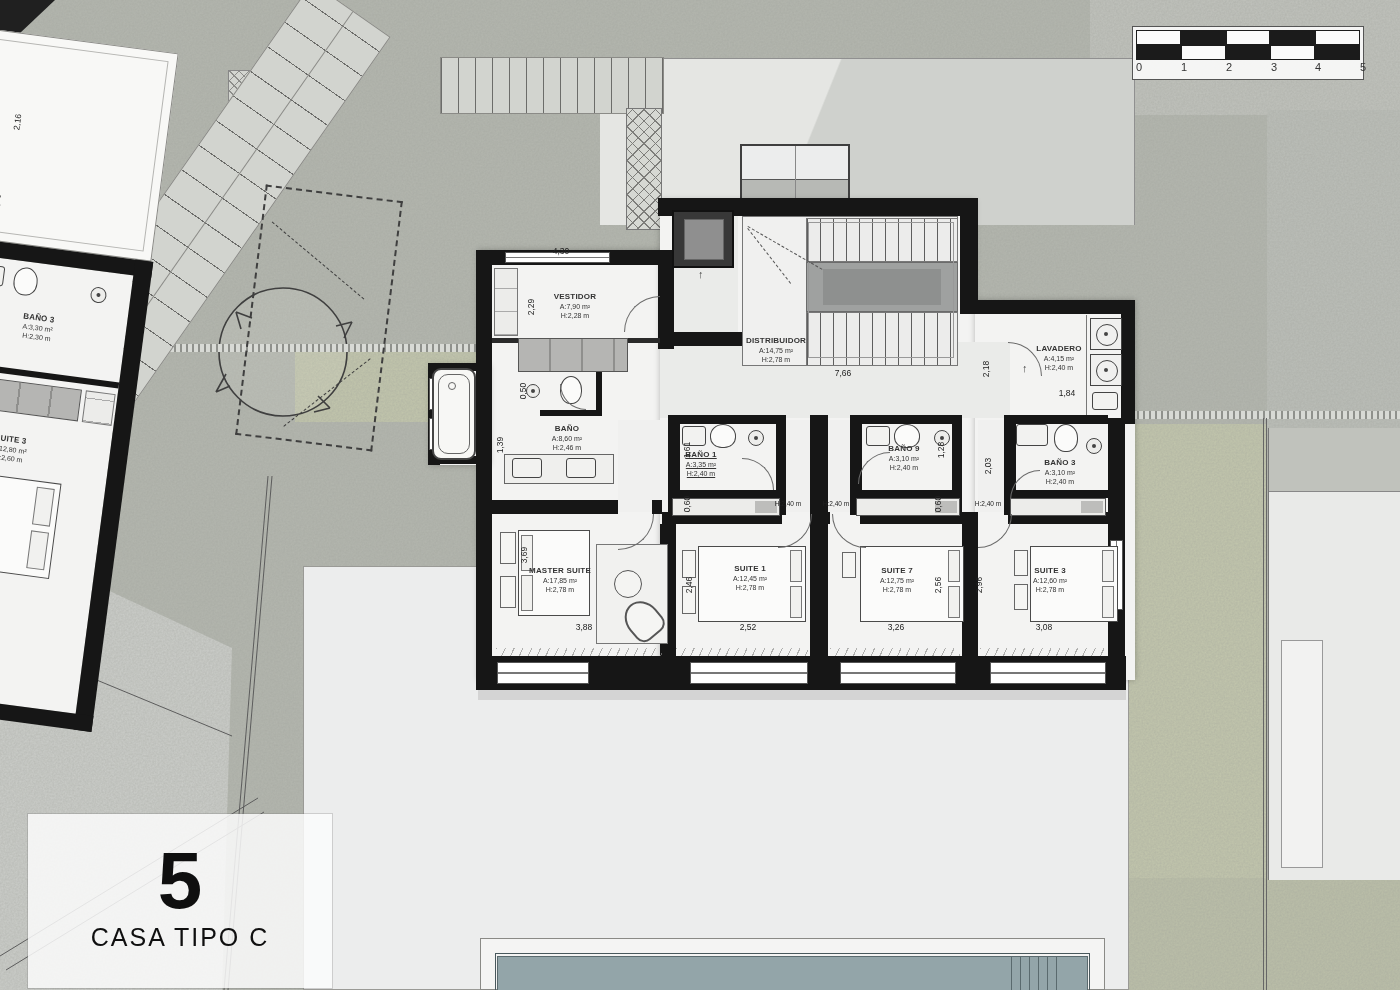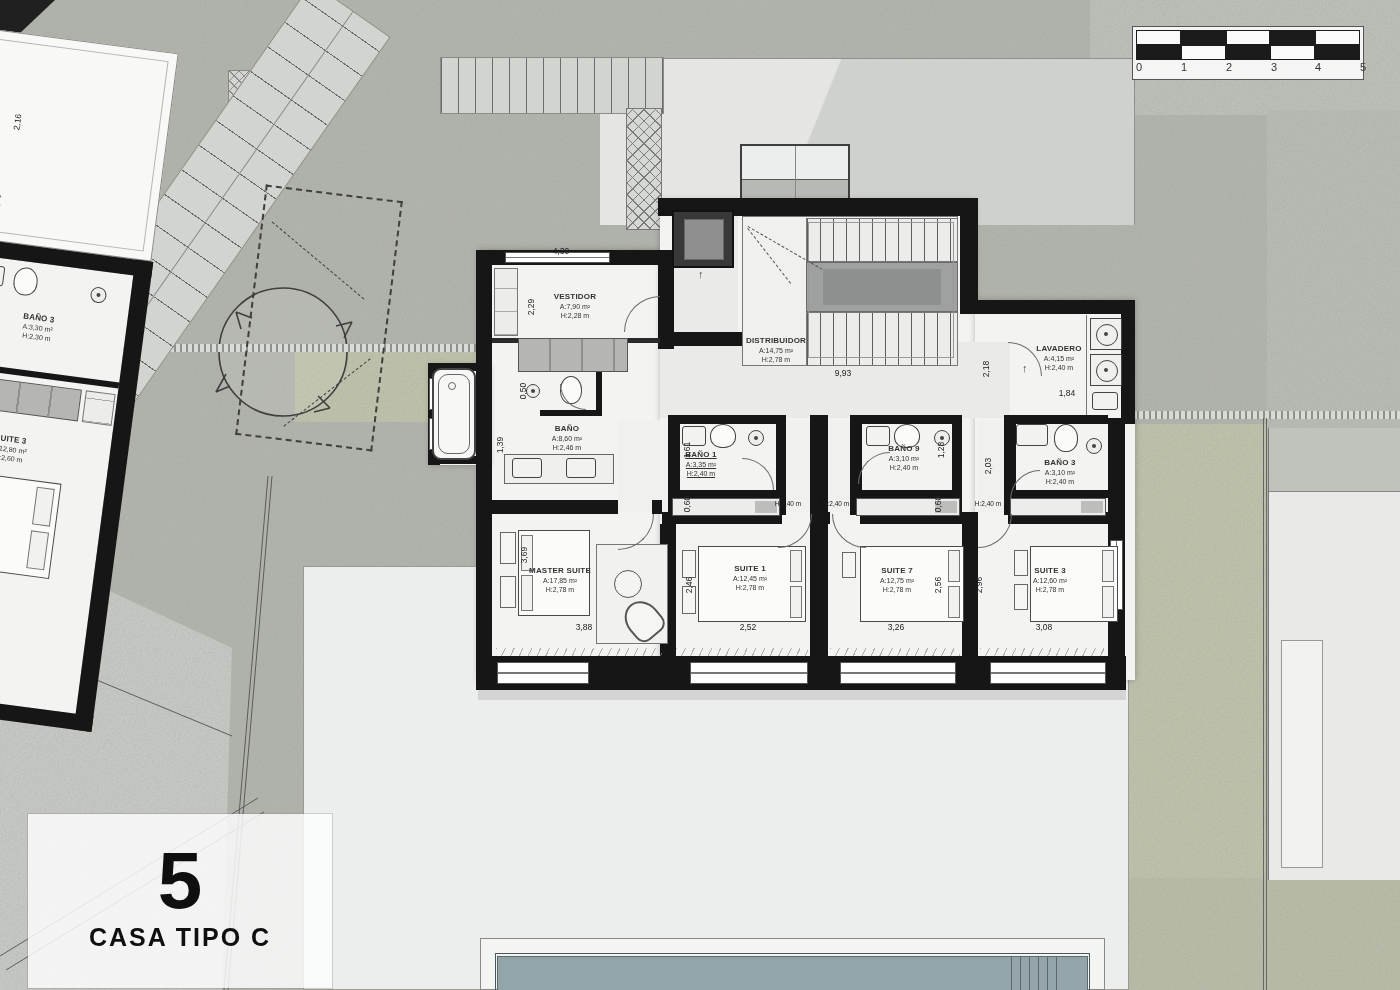--- a/index.html
+++ b/index.html
@@ -117,21 +117,21 @@
   .pool .water{position:absolute;left:16px;top:17px;right:16px;bottom:-2px;background:#93a5a9;border:1px solid #5a6a6e;}
   .pool .inline{position:absolute;left:14px;top:14px;right:14px;bottom:-2px;border:1px solid #49585c;}
   .pool .lanes{position:absolute;right:30px;top:0;bottom:0;width:46px;
     background:repeating-linear-gradient(90deg,#5a6a6e 0 1px,transparent 1px 9px);}
   
   .panel{position:absolute;left:28px;top:814px;width:304px;height:174px;z-index:40;
     background:rgba(252,252,252,.85);box-shadow:0 0 0 1px rgba(110,110,110,.25);
     display:flex;flex-direction:column;align-items:center;justify-content:center;color:#0f0f0f;}
   .panel .num{font-size:80px;font-weight:800;line-height:.95;margin-top:-8px;}
   .panel .sup{font-size:29px;font-weight:700;margin-top:4px;}
-  .panel .typ{font-size:25px;font-weight:700;letter-spacing:2px;margin-top:4px;}
+  .panel .typ{font-size:25px;font-weight:400;letter-spacing:2px;margin-top:4px;}
   
   .scalebar{position:absolute;left:1132px;top:26px;width:232px;height:54px;z-index:40;
     background:rgba(250,250,250,.92);border:1px solid #555;padding:3px 3px 0 3px;}
   .scalebar .row{display:flex;}
   .sc{width:44.8px;height:15px;}
   .sc.b{background:#1b1b1b;}
   .sc.w{background:#fafafa;outline:1px solid #1b1b1b;outline-offset:-1px;}
   .scalebar .nums{position:relative;height:16px;font-size:11px;color:#333;}
   .scalebar .nums span{position:absolute;top:1px;transform:translateX(-50%);}
 </style>
@@ -451,21 +451,21 @@
   <div class="rl" style="left:1005px;top:566px;width:90px;">
     <span class="n">SUITE 3</span>
     <span class="s">A:12,60 m²</span>
     <span class="s">H:2,78 m</span>
   </div>
 
   <div class="dim" style="left:546px;top:246px;">4,30</div>
   <div class="dim v" style="left:516px;top:302px;">2,29</div>
   <div class="dim v" style="left:508px;top:386px;">0,50</div>
   <div class="dim v" style="left:485px;top:440px;">1,39</div>
-  <div class="dim" style="left:828px;top:368px;">9,93</div>
+  <div class="dim" style="left:828px;top:368px;">7,66</div>
   <div class="dim v" style="left:971px;top:364px;">2,18</div>
   <div class="dim" style="left:1052px;top:388px;">1,84</div>
   <div class="dim v" style="left:973px;top:461px;">2,03</div>
   <div class="dim v" style="left:672px;top:445px;">1,61</div>
   <div class="dim v" style="left:926px;top:445px;">1,28</div>
   <div class="dim v" style="left:672px;top:499px;">0,60</div>
   <div class="dim v" style="left:923px;top:499px;">0,60</div>
   <div class="dim small" style="left:768px;top:500px;">H:2,40 m</div>
   <div class="dim small" style="left:816px;top:500px;">H:2,40 m</div>
   <div class="dim small" style="left:968px;top:500px;">H:2,40 m</div>

